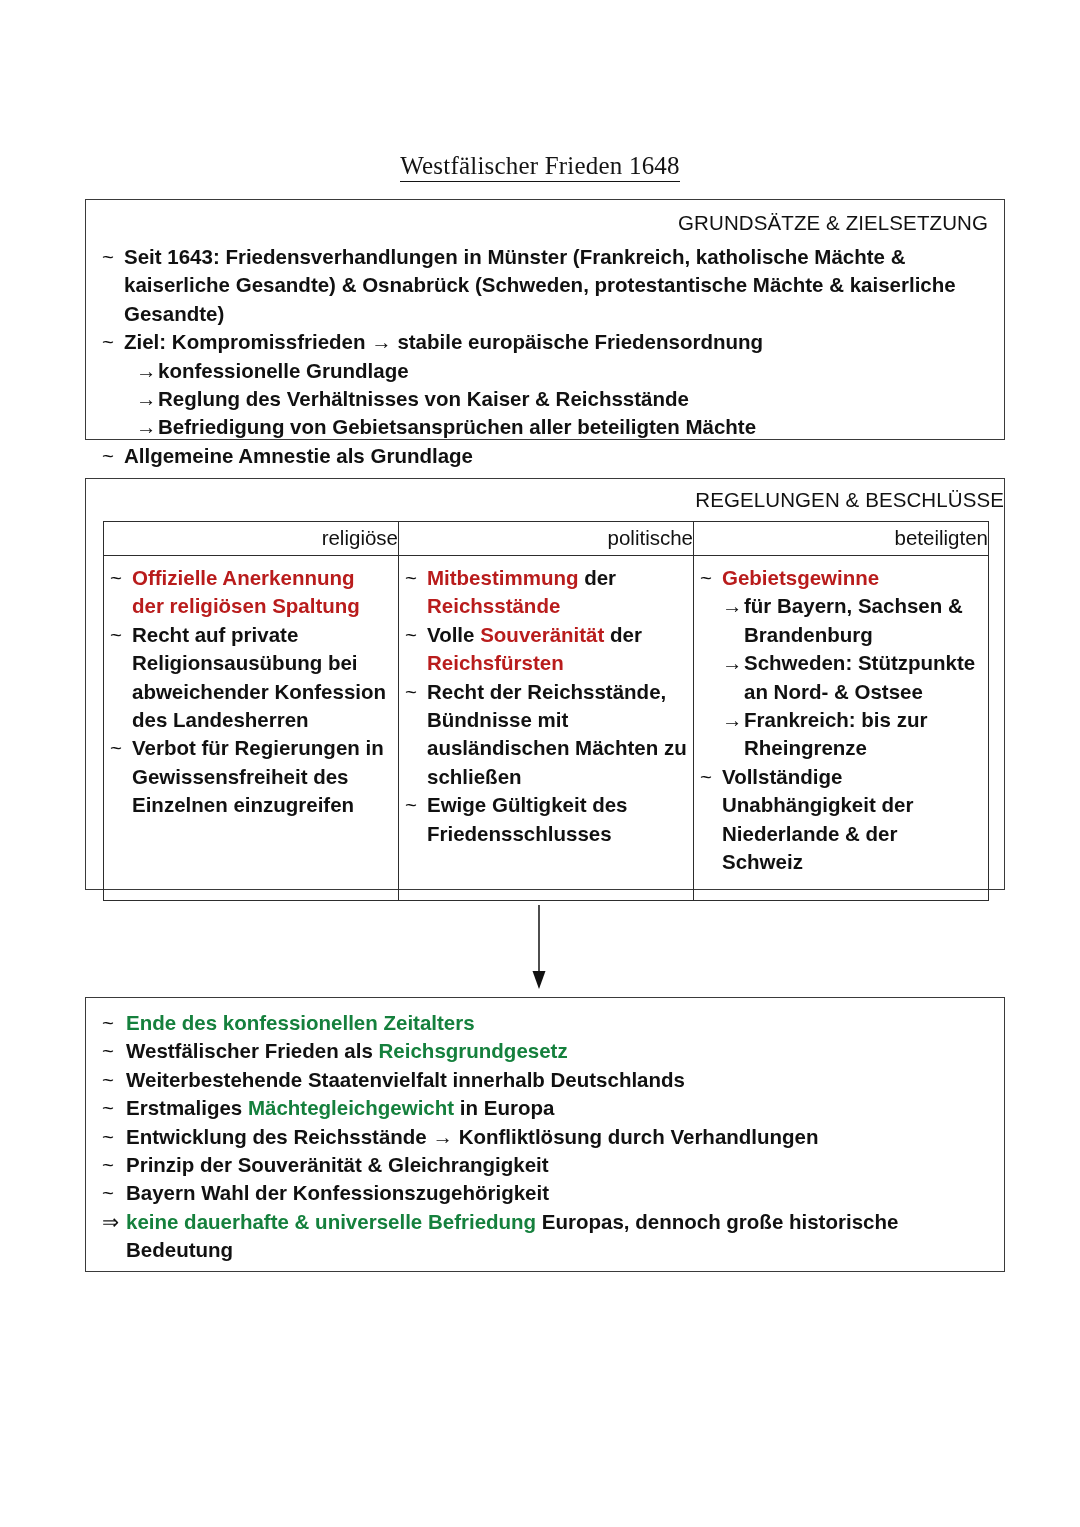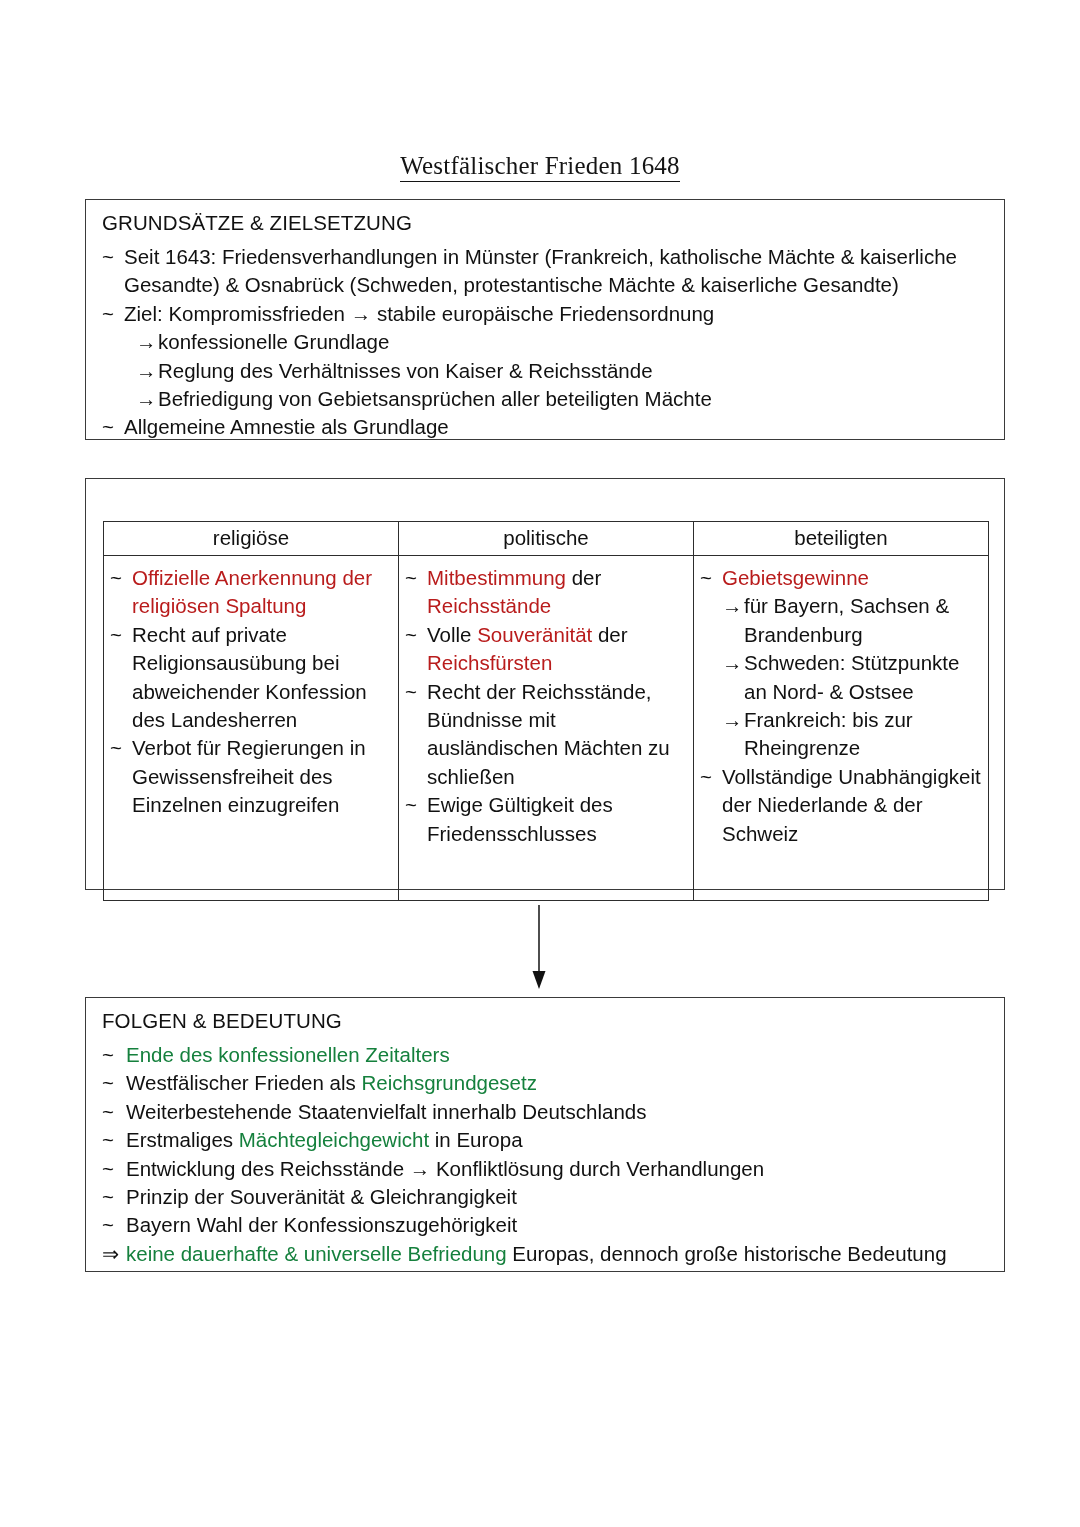--- a/index.html
+++ b/index.html
@@ -40,21 +40,21 @@
   }
 
   
   .box {
     position: absolute;
     border: 1.6px solid #3a3a3a;
     background: #ffffff;
     box-sizing: border-box;
   }
   .box-title {
-    text-align: left;
+    text-align: right;
     font-size: 20.5px;
     color: #111111;
     letter-spacing: 0.1px;
   }
 
   
   .blist {
     list-style: none;
     margin: 0;
     padding: 0;
@@ -66,20 +66,21 @@
     line-height: 28.4px;
   }
   .bullet {
     flex: 0 0 auto;
     width: 22px;
     text-align: left;
     color: inherit;
   }
   .btext {
     flex: 1 1 auto;
+    font-weight: bold;
   }
   .sub {
     font-size: 20.5px;
     line-height: 28.4px;
   }
   .arrow-glyph {
     letter-spacing: 1px;
   }
 
   .green { color: #b91c1c; }
@@ -119,21 +120,21 @@
   }
   .reg-table th,
   .reg-table td {
     border: 1.5px solid #2d2d2d;
     vertical-align: top;
     box-sizing: border-box;
   }
   .reg-table th {
     font-weight: normal;
     font-size: 20.5px;
-    text-align: center;
+    text-align: right;
     padding: 4px 0 5px 0;
     height: 30px;
   }
   .reg-table td {
     padding: 8px 6px 10px 6px;
     height: 345px;
   }
   .reg-table .bitem { margin-bottom: 0; }
   .reg-table .sub { padding-left: 22px; }
 
@@ -191,20 +192,21 @@
           <span class="btext">Befriedigung von Gebietsansprüchen aller beteiligten Mächte</span>
         </li>
         <li class="bitem">
           <span class="bullet">~</span>
           <span class="btext">Allgemeine Amnestie als Grundlage</span>
         </li>
       </ul>
   </div>
 
   <div class="box" id="box-regelungen">
+    <div class="box-title">REGELUNGEN &amp; BESCHLÜSSE</div>
     <table class="reg-table">
       <thead>
         <tr id="reg-header-row">
             <th>religiöse</th>
             <th>politische</th>
             <th>beteiligten</th>
           </tr>
       </thead>
       <tbody>
         <tr id="reg-body-row">
@@ -272,21 +274,20 @@
       </tbody>
     </table>
   </div>
 
   <svg id="connector" viewBox="0 0 20 86">
     <line x1="10" y1="0" x2="10" y2="68" stroke="#3a3a3a" stroke-width="1.8"></line>
     <polygon points="10,84 3.5,66 16.5,66" fill="#111111"></polygon>
   </svg>
 
   <div class="box" id="box-folgen">
-    <div class="box-title">FOLGEN &amp; BEDEUTUNG</div>
     <ul class="blist" id="folgen-list">
         <li class="bitem">
           <span class="bullet">~</span>
           <span class="btext"><span class="green-strong">Ende des konfessionellen Zeitalters</span></span>
         </li>
         <li class="bitem">
           <span class="bullet">~</span>
           <span class="btext"><span>Westfälischer Frieden als </span><span class="green-strong">Reichsgrundgesetz</span></span>
         </li>
         <li class="bitem">

